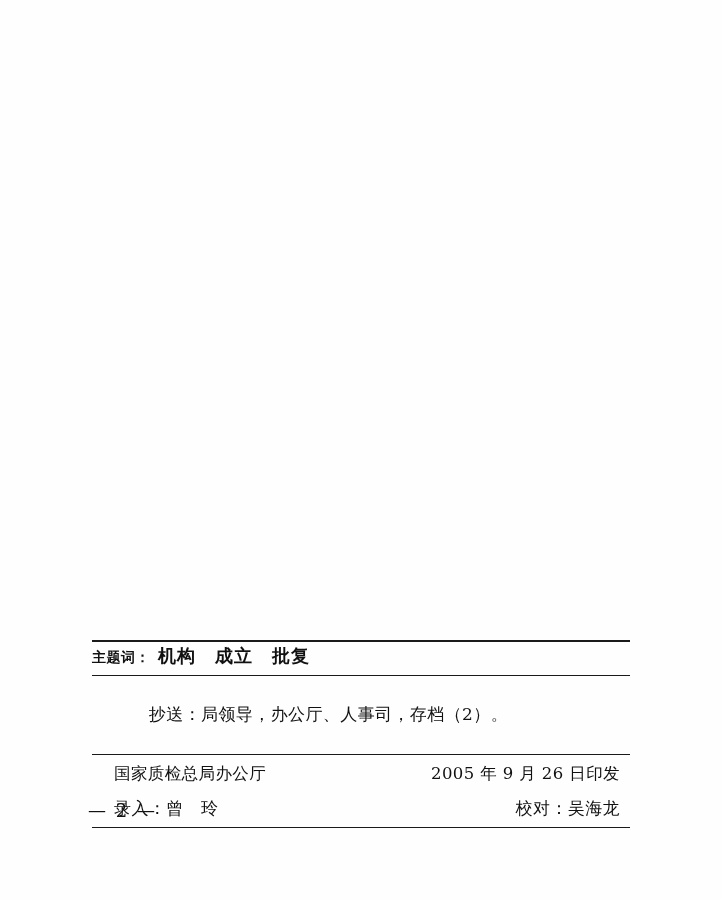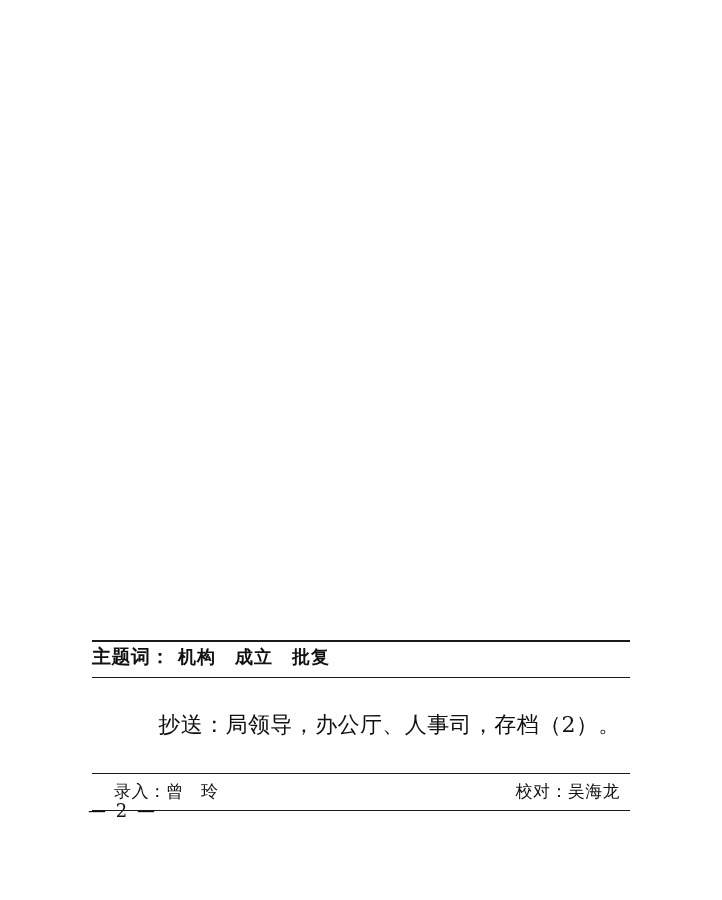--- a/index.html
+++ b/index.html
@@ -42,37 +42,37 @@
 
   .keywords-row {
     padding: 2px 0 7px 0;
     display: flex;
     align-items: baseline;
     gap: 0;
   }
   .keywords-label {
     font-family: "DejaVu Serif", "Liberation Serif", serif;
     font-weight: bold;
-    font-size: 19px;
+    font-size: 14px;
     letter-spacing: 0.5px;
     white-space: pre;
   }
   .keywords-values {
     font-family: "DejaVu Serif", "Liberation Serif", serif;
     font-weight: bold;
     font-size: 18px;
     letter-spacing: 1px;
     white-space: pre;
     margin-left: 8px;
   }
 
   .cc-row {
     padding: 7px 0 8px 22px;
     font-family: "DejaVu Serif", "Liberation Serif", serif;
-    font-size: 22px;
+    font-size: 17px;
     letter-spacing: 0.4px;
     white-space: pre;
   }
 
   .issuer-row {
     display: flex;
     justify-content: space-between;
     align-items: baseline;
     padding: 8px 10px 6px 22px;
     font-family: "DejaVu Serif", "Liberation Serif", serif;
@@ -118,20 +118,24 @@
     </div>
 
     <div class="rule thin"></div>
 
     <div class="cc-row">
       <span>抄送：局领导，办公厅、人事司，存档（2）。</span>
     </div>
 
     <div class="rule thin"></div>
 
+    <div class="issuer-row">
+      <span>国家质检总局办公厅</span>
+      <span>2005 年 9 月 26 日印发</span>
+    </div>
 
     <div class="typist-row">
       <span>录入：曾　玲</span>
       <span>校对：吴海龙</span>
     </div>
 
     <div class="rule thin"></div>
 
   </div>
 

